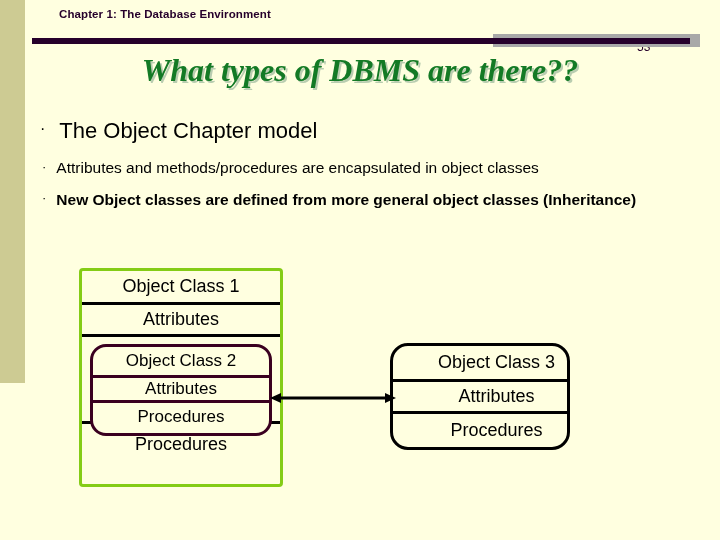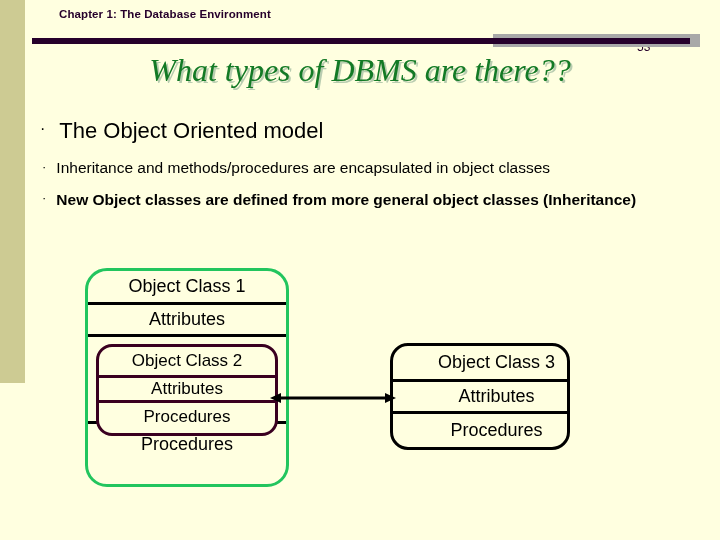--- a/index.html
+++ b/index.html
@@ -37,21 +37,21 @@
   }
   .rule-line{
     position:absolute;left:32px;top:38px;
     width:658px;height:6px;background:#26002b;
   }
   
   .slide-title{
     position:absolute;left:0;top:52px;width:720px;
     text-align:center;
     font-family:"Liberation Serif", serif;
-    font-weight:normal;font-style:italic;
+    font-weight:bold;font-style:italic;
     font-size:32px;color:#137a25;
     text-shadow:2px 2px 0 #b9cdb0;
     white-space:nowrap;
   }
   
   .bullet{
     position:absolute;
     color:#000;
     display:flex;
     align-items:flex-start;
@@ -87,22 +87,22 @@
     color:#000;
     text-align:center;
   }
   .obox .row{
     box-sizing:border-box;
     display:flex;align-items:center;justify-content:center;
     white-space:nowrap;
   }
   
   #class1{
-    left:85px;top:268px;width:204px;height:219px;
-    border:3px solid #22c55e;border-radius:22px;
+    left:79px;top:268px;width:204px;height:219px;
+    border:3px solid #84cc16;border-radius:4px;
   }
   #class1 > .row{width:100%;}
   #class1 .r1{height:31px;}
   #class1 .r2{height:35px;border-top:3px solid #000;border-bottom:3px solid #000;}
   #class1 .r3{height:84px;padding-left:12px;}
   #class1 .r4{height:44px;border-top:3px solid #000;}
   
   #class2{
     position:absolute;left:8px;top:73px;width:182px;height:92px;
     border:3px solid #3a0020;border-radius:16px;
@@ -134,26 +134,26 @@
   <div class="chapter-title">Chapter 1:  The Database Environment</div>
   <div class="page-number">53</div>
 
   <div class="rule-shadow"></div>
   <div class="rule-line"></div>
 
   <div class="slide-title">What types of DBMS are there??</div>
 
   <div class="bullet bullet-l1">
     <span class="dot">·</span>
-    <span class="txt">The Object Oriented model</span>
+    <span class="txt">The Object Chapter model</span>
   </div>
 
   <div class="bullet bullet-l2a">
     <span class="dot">·</span>
-    <span class="txt">Inheritance and methods/procedures are encapsulated in object classes</span>
+    <span class="txt">Attributes and methods/procedures are encapsulated in object classes</span>
   </div>
 
   <div class="bullet bullet-l2b">
     <span class="dot">·</span>
     <span class="txt">New Object classes are defined from more general object classes (Inheritance)</span>
   </div>
 
   <div class="diagram">
 
     <div class="obox" id="class1">

